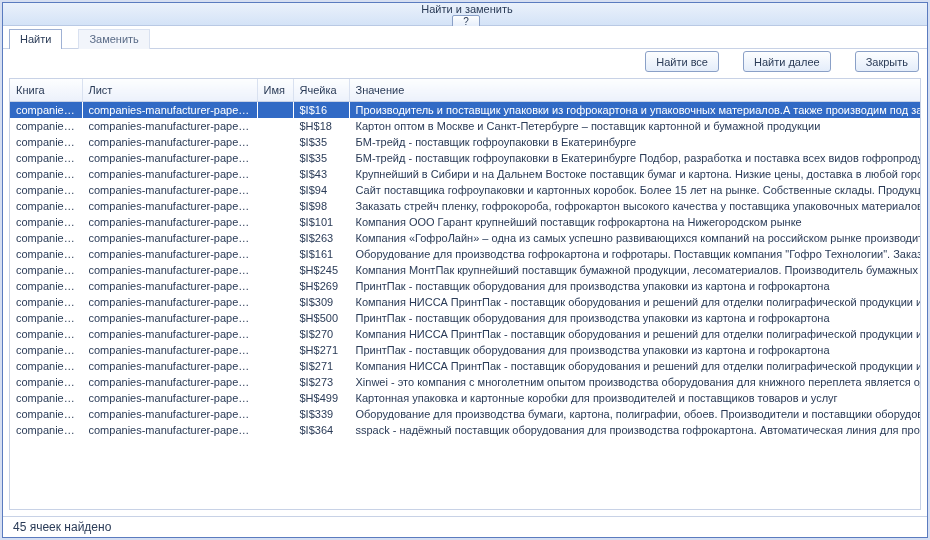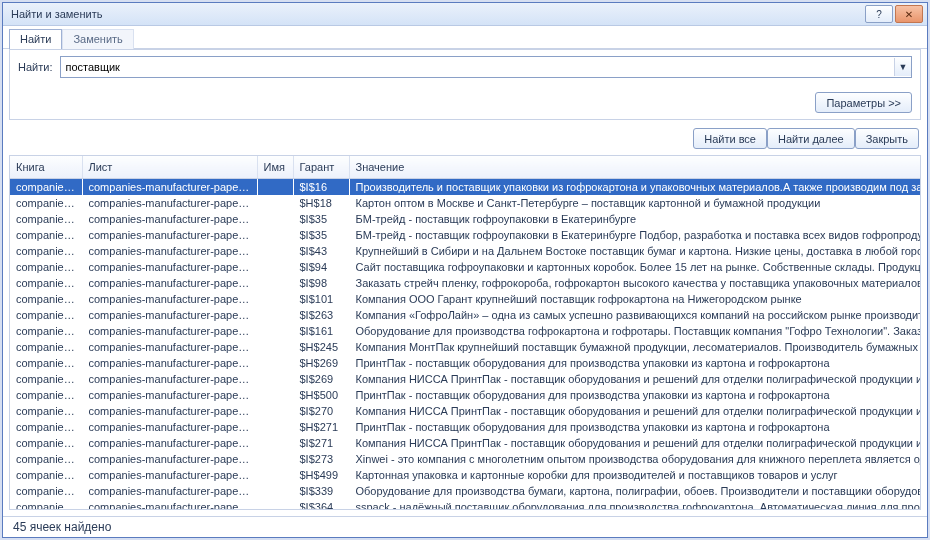--- a/index.html
+++ b/index.html
@@ -23,20 +23,21 @@
     display: flex;
     flex-direction: column;
   }
   .titlebar {
     height: 22px;
     background: linear-gradient(#eaf1fb, #d4e3f7);
     border-bottom: 1px solid #b9c9e4;
     display: flex;
     align-items: center;
     padding: 0 4px;
+    flex-direction: column;
   }
   .titlebar .title {
     flex: 1;
     font-size: 11px;
     color: #2a3b57;
     padding-left: 4px;
   }
   .titlebtn {
     width: 26px;
     height: 16px;
@@ -56,21 +57,21 @@
     border-color: #c27650;
     color: #5a2a10;
   }
   .chrome {
     border-bottom: 1px solid #c8d2e6;
     padding: 2px 6px 0 6px;
     background: #fff;
   }
   .tabs {
     display: flex;
-    gap: 0;
+    gap: 16px;
   }
   .tab {
     padding: 3px 10px 4px;
     font-size: 11px;
     border: 1px solid #c8d2e6;
     border-bottom: none;
     background: #f2f5fb;
     color: #2a3b57;
     position: relative;
     top: 1px;
@@ -144,21 +145,21 @@
     background: linear-gradient(#fdfeff, #e4edfa);
     font: inherit;
     color: #2a3b57;
     cursor: default;
     display: inline-flex;
     align-items: center;
   }
   .actionbar {
     display: flex;
     justify-content: flex-end;
-    gap: 0;
+    gap: 24px;
     padding: 2px 8px 6px 8px;
   }
   .results-wrap {
     flex: 1;
     margin: 0 6px 6px 6px;
     border: 1px solid #c8d2e6;
     overflow: hidden;
     display: flex;
     flex-direction: column;
     position: relative;
@@ -231,32 +232,20 @@
       </div>
   </div>
 
   <div class="chrome">
     <div class="tabs">
       <div class="tab active">Найти</div>
       <div class="tab">Заменить</div>
     </div>
   </div>
 
-  <div class="findbar">
-    <div class="findrow">
-      <label>Найти:</label>
-      <div class="combo">
-        <input type="text" value="поставщик" style="">
-        <span class="arrow">▼</span>
-      </div>
-    </div>
-    <div class="btnrow-right">
-      <button class="btn">Параметры &gt;&gt;</button>
-    </div>
-  </div>
 
   <div class="actionbar">
     <button class="btn">Найти все</button>
     <button class="btn">Найти далее</button>
     <button class="btn">Закрыть</button>
   </div>
 
   <div class="results-wrap">
     <div class="grid">
       <table>
@@ -265,21 +254,21 @@
             <col class="c-sheet">
             <col class="c-name">
             <col class="c-cell">
             <col class="c-value">
         </colgroup>
         <thead>
           <tr>
             <th>Книга</th>
             <th>Лист</th>
             <th>Имя</th>
-            <th>Гарант</th>
+            <th>Ячейка</th>
             <th>Значение</th>
           </tr>
         </thead>
         <tbody id="results-body">
             <tr class="selected">
               <td>companies...</td>
               <td>companies-manufacturer-paper-pa</td>
               <td></td>
               <td>$I$16</td>
               <td>Производитель и поставщик упаковки из гофрокартона и упаковочных материалов.А также производим под заказ:пакеты,скотч с логотипом,стрейч-пленка,пленка ...</td>
@@ -358,21 +347,21 @@
               <td>companies...</td>
               <td>companies-manufacturer-paper-pa</td>
               <td></td>
               <td>$H$269</td>
               <td>ПринтПак - поставщик оборудования для производства упаковки из картона и гофрокартона</td>
             </tr>
             <tr>
               <td>companies...</td>
               <td>companies-manufacturer-paper-pa</td>
               <td></td>
-              <td>$I$269</td>
+              <td>$I$309</td>
               <td>Компания НИССА ПринтПак - поставщик оборудования и решений для отделки полиграфической продукции и машин для производства упаковки из картона и гофро...</td>
             </tr>
             <tr>
               <td>companies...</td>
               <td>companies-manufacturer-paper-pa</td>
               <td></td>
               <td>$H$500</td>
               <td>ПринтПак - поставщик оборудования для производства упаковки из картона и гофрокартона</td>
             </tr>
             <tr>

